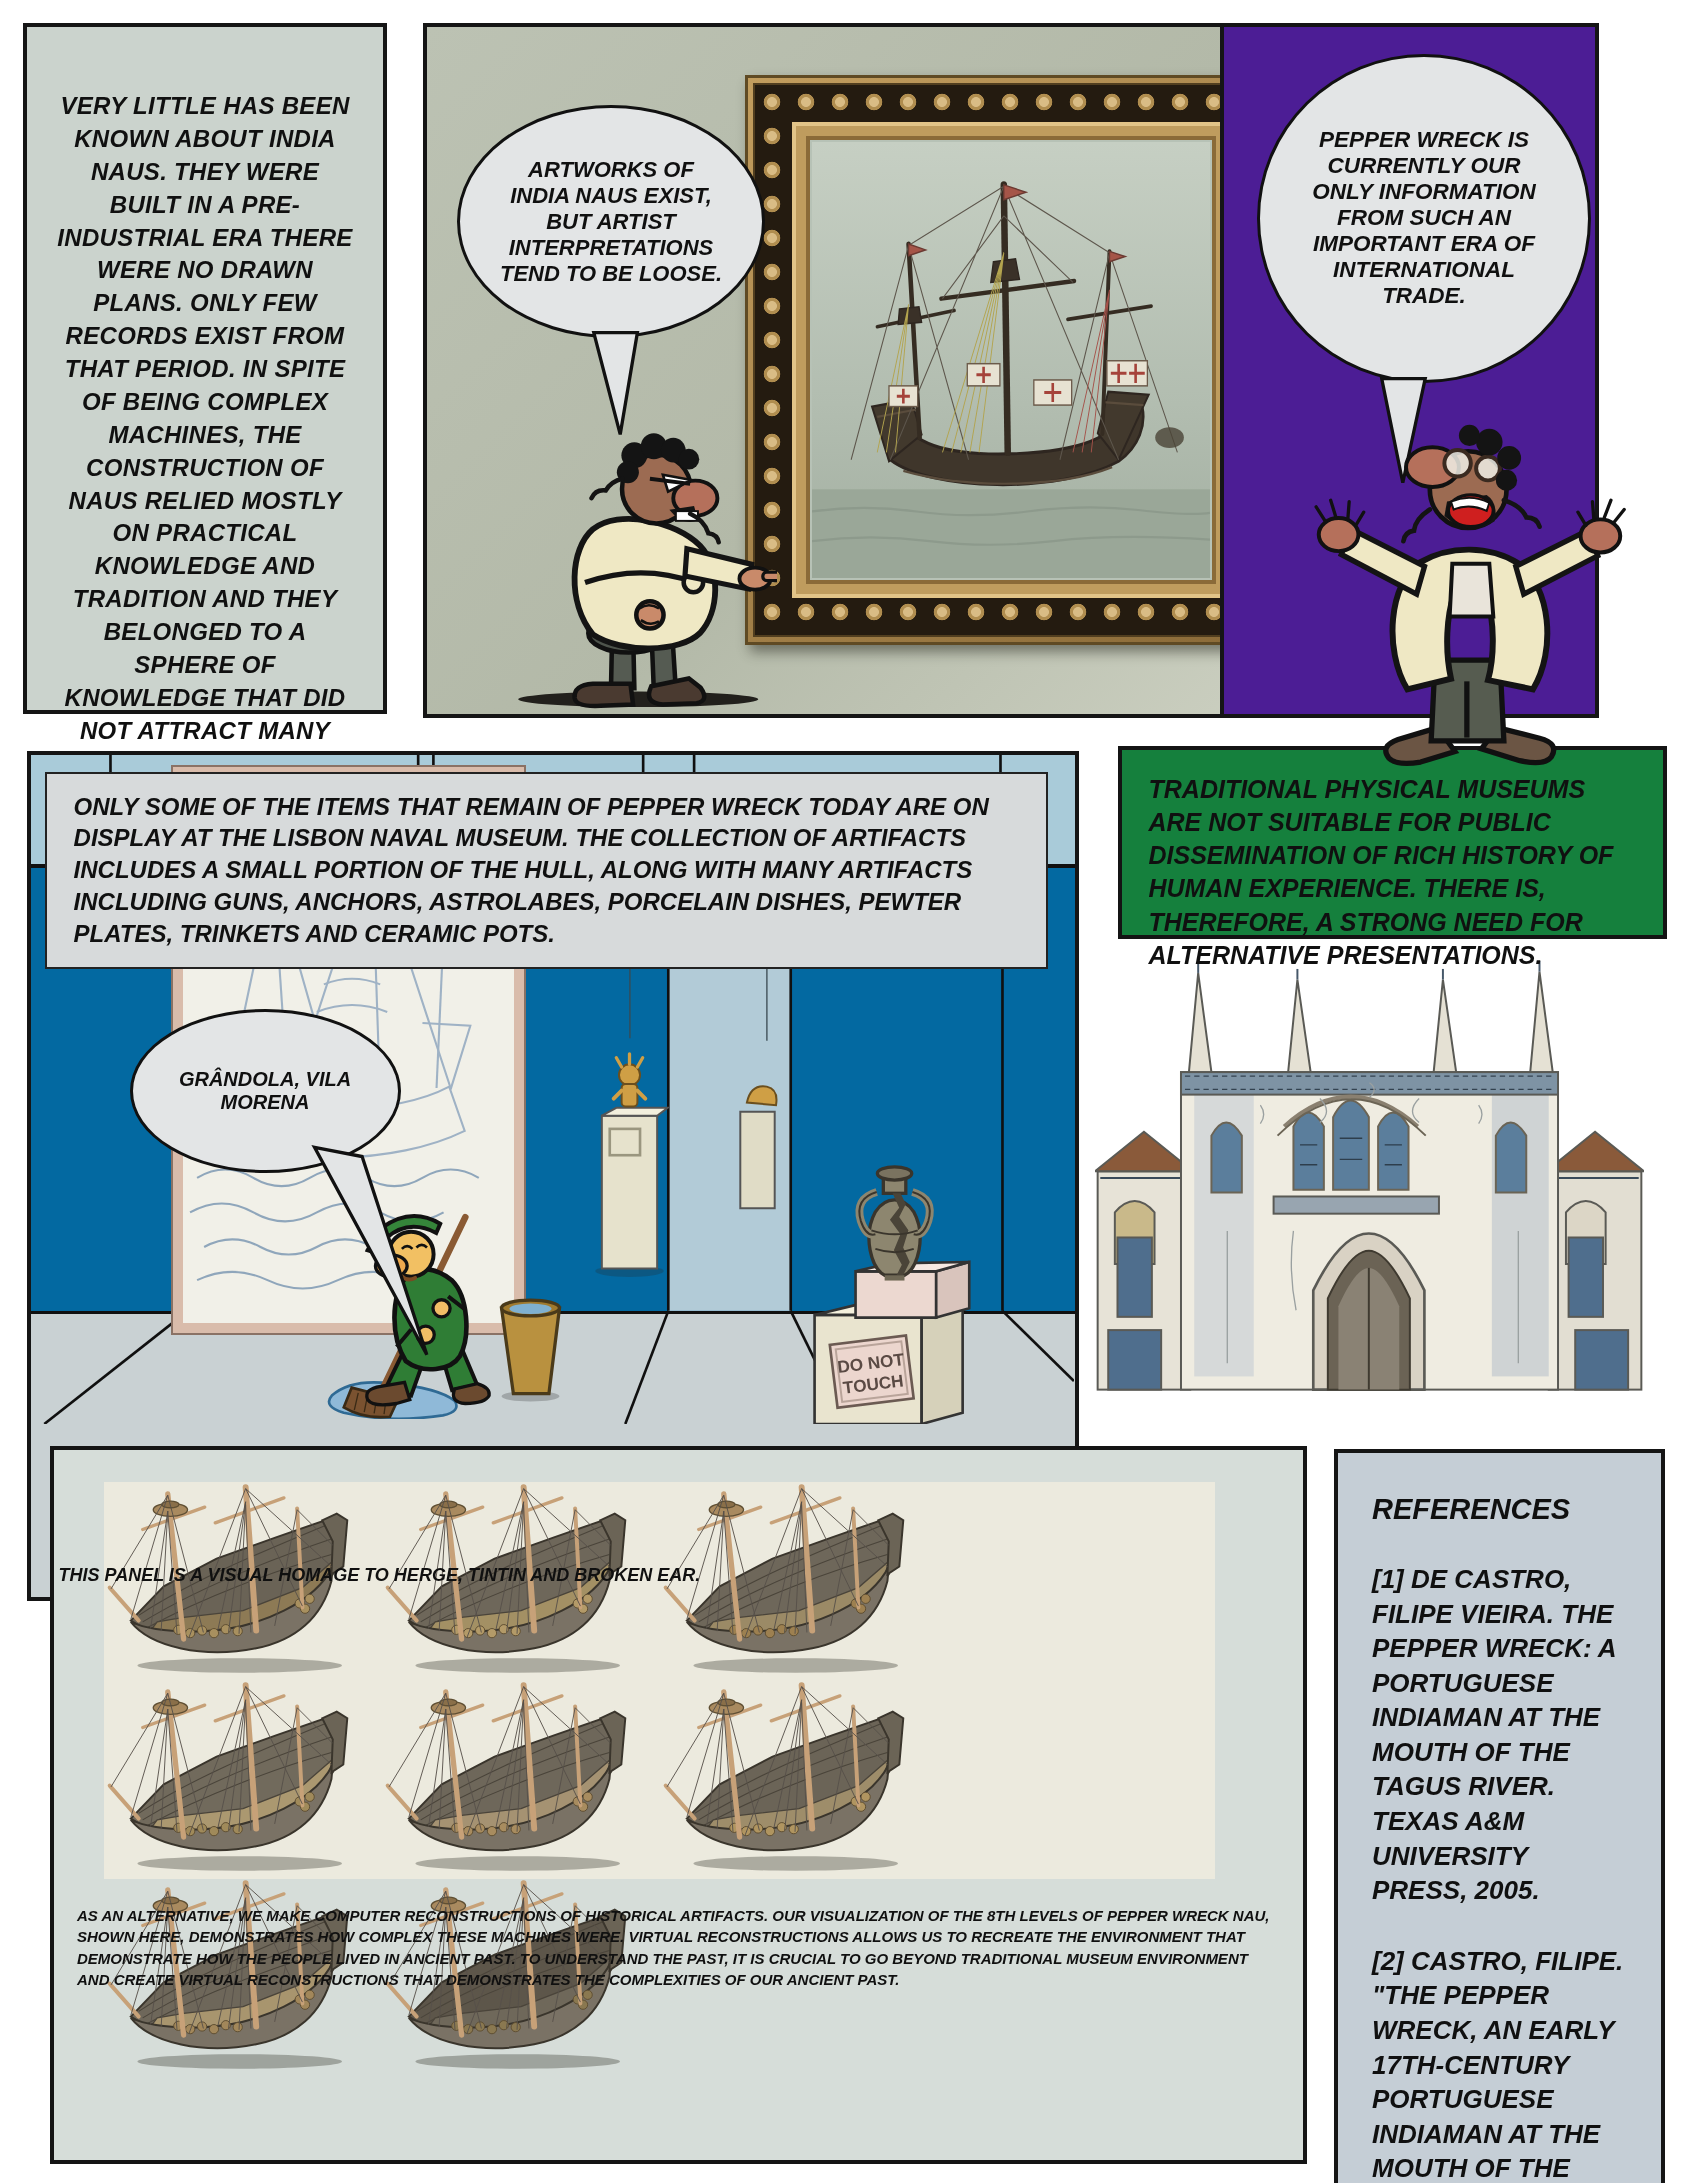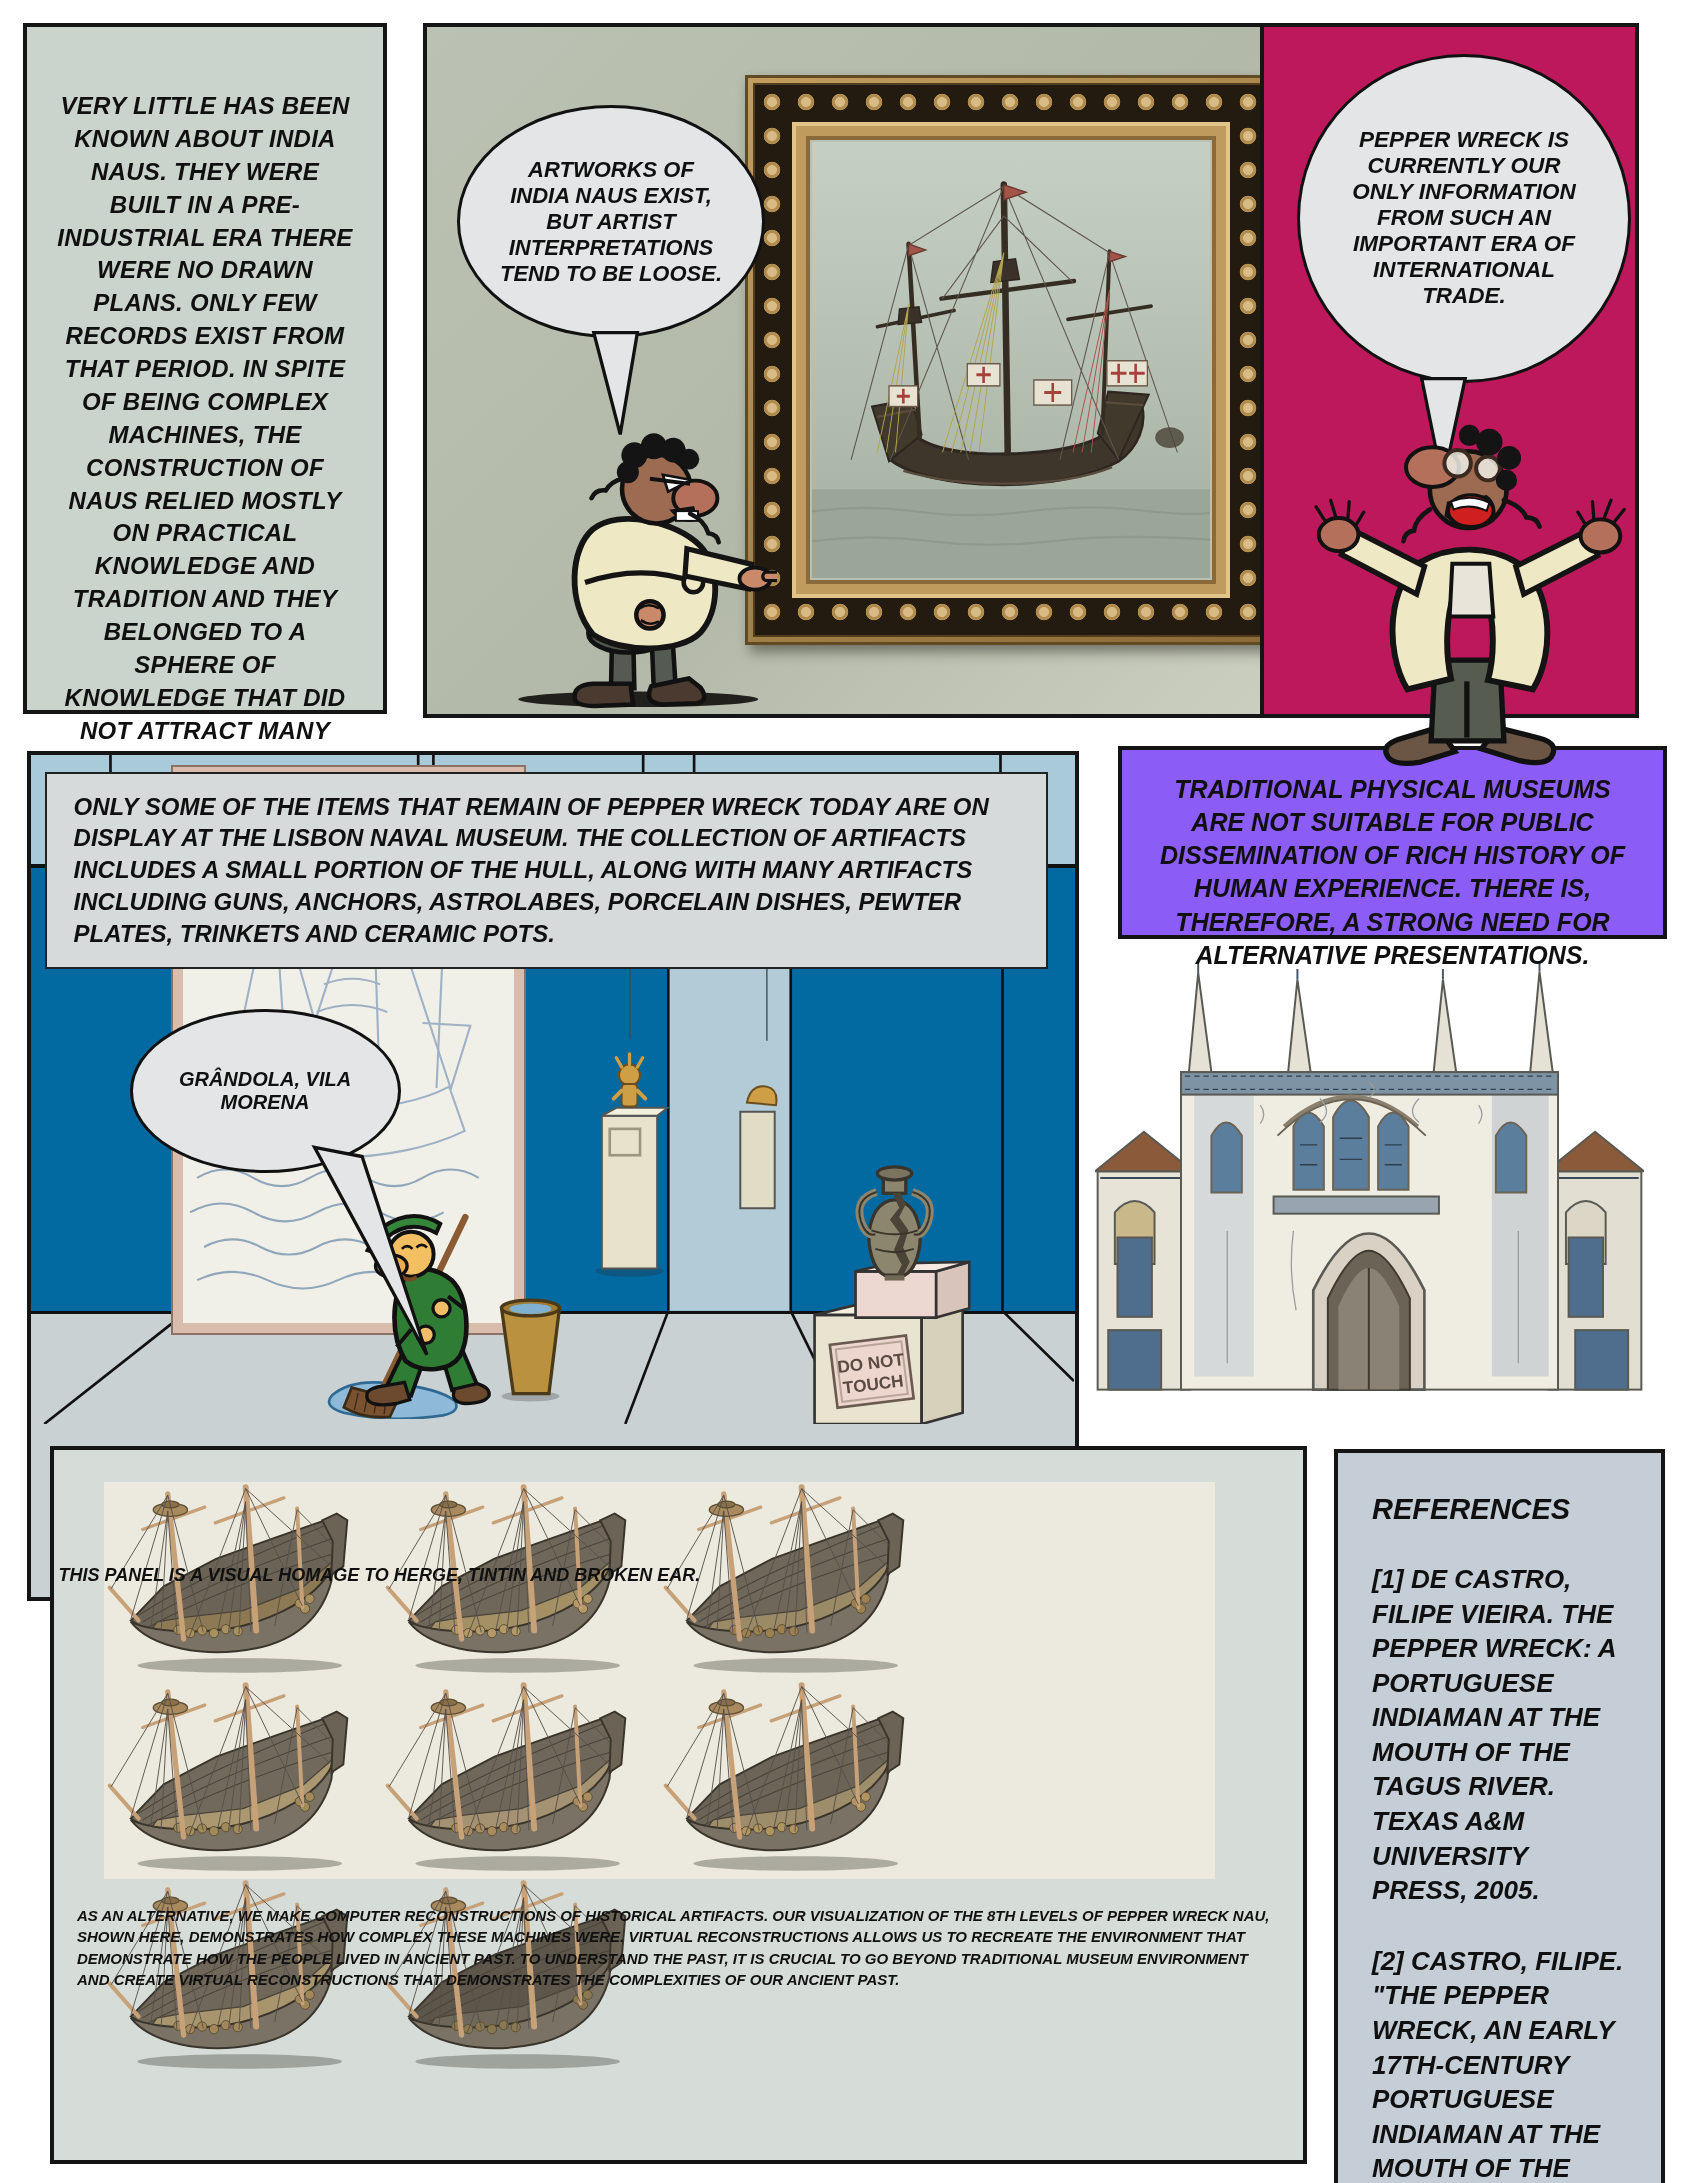--- a/index.html
+++ b/index.html
@@ -8,21 +8,21 @@
   .comic{font-family:"Liberation Sans",sans-serif;font-weight:700;font-style:italic;color:#101010;}
   .panel{position:absolute;border:4.6px solid #151515;box-sizing:border-box;}
   .abs{position:absolute;}
   svg{display:block;}
 
   
   .p-intro{left:23px;top:23px;width:364px;height:691px;background:#cbd3cd;
            padding:63px 26.5px;text-align:center;font-size:24px;line-height:1.37;letter-spacing:0.3px;}
   .p-art{left:394px;top:23px;width:850px;height:695px;overflow:hidden;
          background:linear-gradient(135deg,#bcc2b3 0%,#b3b9a8 55%,#cbcfc0 100%);margin-left:29px;}
-  .p-trade{left:1260px;top:23px;width:379px;height:695px;background:#be185d;overflow:visible;}
+  .p-trade{left:1220px;top:23px;width:379px;height:695px;background:#4c1d95;overflow:visible;}
 
   .bubble{position:absolute;background:#e3e5e6;border:3.3px solid #111;border-radius:50%;
           display:flex;align-items:center;justify-content:center;text-align:center;box-sizing:border-box;}
   .tail{position:absolute;}
 
   
   .gframe{position:absolute;left:318px;top:48px;width:526px;height:564px;
           background:linear-gradient(145deg,#c8a express 0,#8a6a38 100%);
           background:linear-gradient(145deg,#c29d5e,#8a6a38);
           border:3.3px solid #5f4a24;box-shadow:5.3px 6.6px 12px rgba(20,20,10,.45);}
@@ -39,22 +39,22 @@
   .p-museum{left:26.5px;top:751px;width:1052px;height:850px;background:#0369a1;overflow:hidden;}
   .m-band{position:absolute;left:0;top:0;right:0;height:109px;background:#a9cbd9;border-bottom:4px solid #101010;}
   .m-floor{position:absolute;left:0;top:556px;right:0;bottom:0;background:#c9d1d3;border-top:3.3px solid #101010;}
   .m-caption{position:absolute;left:14.6px;top:16.5px;width:1003px;box-sizing:border-box;background:#d7dadb;
              border:2.6px solid #222;padding:17px 26.5px;font-size:24px;line-height:1.33;z-index:6;}
   .m-foot{position:absolute;left:28px;bottom:10.6px;font-size:18px;z-index:7;}
   .sketchframe{position:absolute;left:142px;top:12px;width:351px;height:566px;background:#f1f0e8;
              border:10.6px solid #d9bcab;outline:2.6px solid #8a7265;box-sizing:border-box;z-index:2;}
 
   
-  .p-need{left:1118px;top:746px;width:549px;height:193px;background:#8b5cf6;border:4.6px solid #141414;
-          position:absolute;box-sizing:border-box;padding:22.5px 26.5px;font-size:25px;line-height:1.33;z-index:2;text-align:center;}
+  .p-need{left:1118px;top:746px;width:549px;height:193px;background:#15803d;border:4.6px solid #141414;
+          position:absolute;box-sizing:border-box;padding:22.5px 26.5px;font-size:25px;line-height:1.33;z-index:2;}
 
   
   .p-ships{left:50px;top:1446px;width:1257px;height:718px;background:#d6ddd9;}
   .ships-inset{position:absolute;left:50px;top:32px;width:1111px;height:397px;background:#eceade;
                display:flex;flex-wrap:wrap;align-content:flex-start;}
   .ship{width:278px;height:198px;}
   .f-text{position:absolute;left:23px;top:455px;width:1201px;font-size:15px;line-height:1.43;}
 
   .p-refs{left:1334px;top:1449px;width:331px;height:752px;background:#c5ced6;padding:40px 34px;box-sizing:border-box;}
   .ref-title{font-size:29px;margin:0 0 36px 0;}

